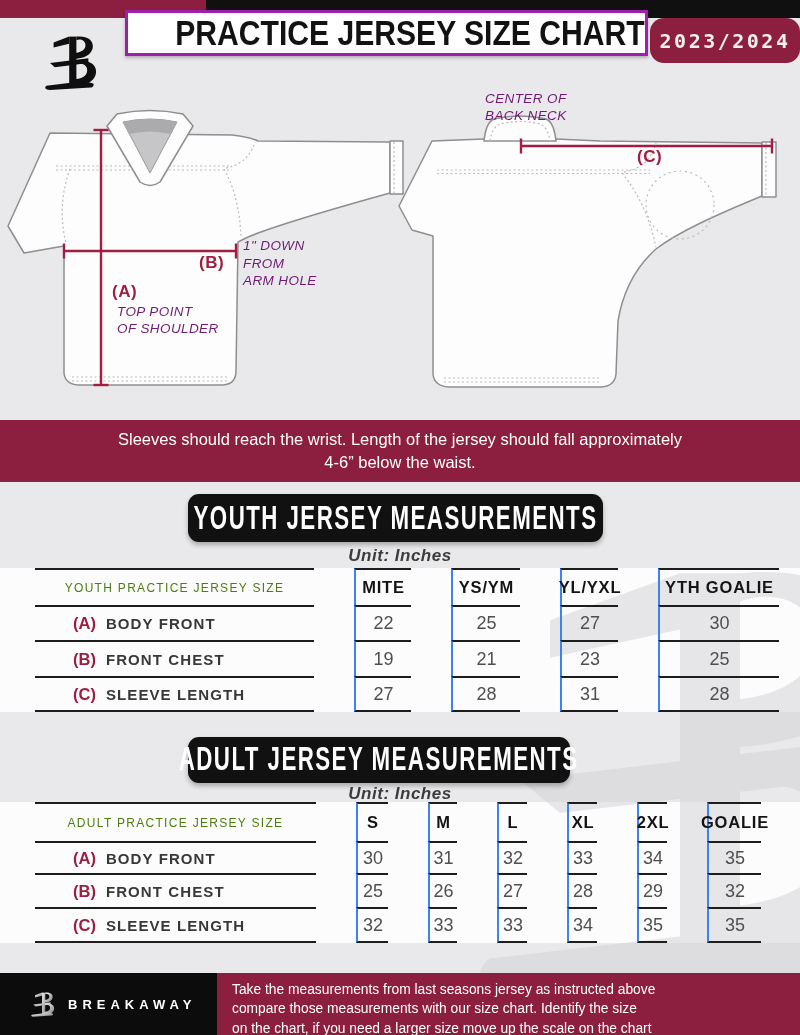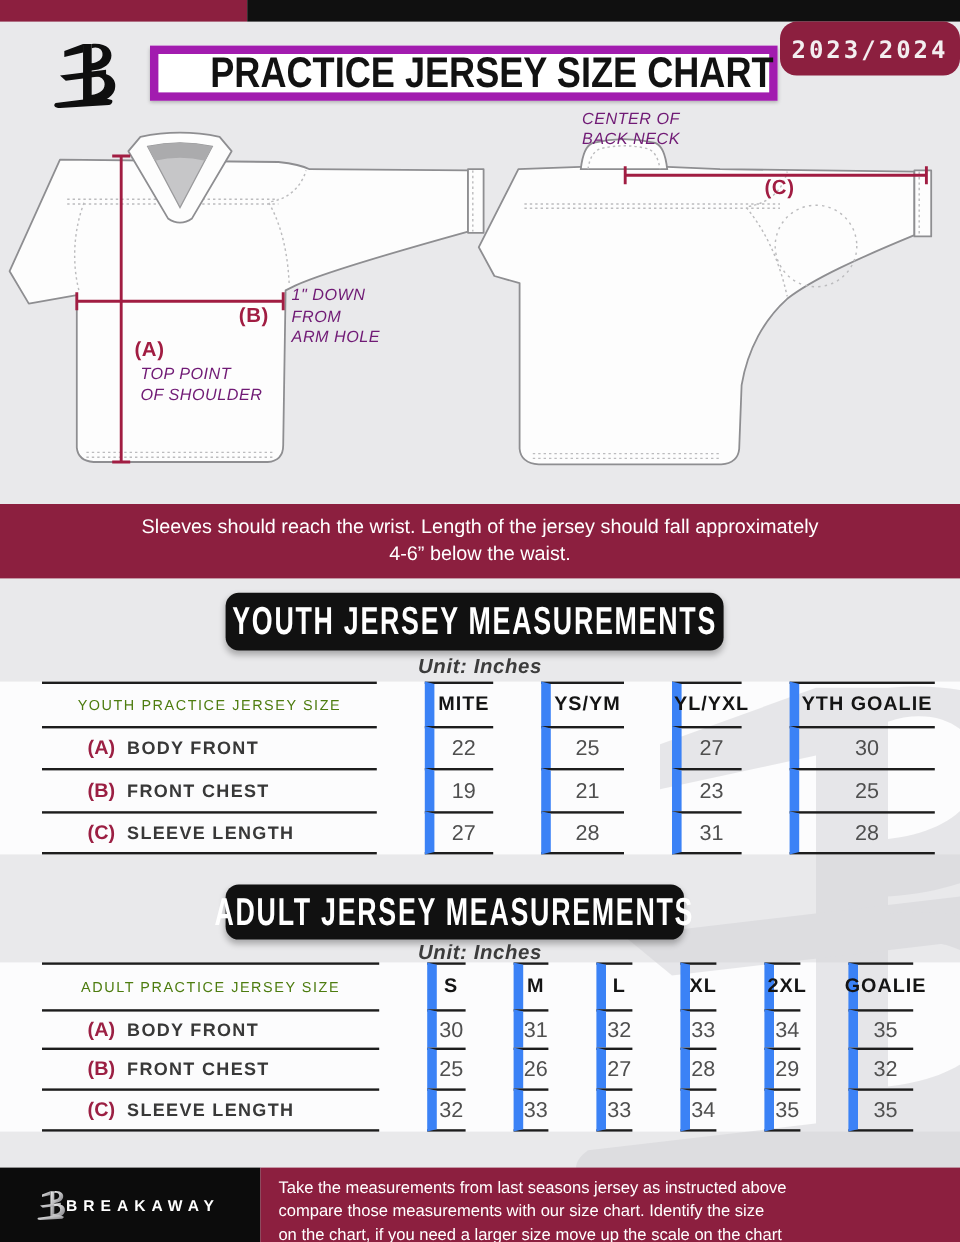--- a/index.html
+++ b/index.html
@@ -9,22 +9,22 @@
     font-family:"Liberation Sans",sans-serif;
   }
   .abs{position:absolute;}
   .z2{z-index:2;}
 
   
   .topbar-maroon{left:0;top:0;width:206px;height:18px;background:#8c1f3f;}
   .topbar-black{left:206px;top:0;width:594px;height:18px;background:#101010;}
   .header-logo{left:38px;top:26px;width:60px;height:74px;}
   .title-box{
-    left:125px;top:38px;width:523px;height:46px;background:#ffffff;
-    border:7px solid #a21caf;box-sizing:border-box;
+    left:125px;top:10px;width:523px;height:46px;background:#ffffff;
+    border:3px solid #a21caf;box-sizing:border-box;
     display:flex;align-items:center;justify-content:center;
     box-shadow:0 2px 3px rgba(0,0,0,.25);
     padding-left:47px;
   }
   .title-box span{
     font-size:35px;font-weight:bold;color:#121212;white-space:nowrap;
     transform:scale(0.86,1.02);letter-spacing:0px;
   }
   .year-box{
     left:650px;top:18px;width:150px;height:45px;background:#8c1f3f;
@@ -87,33 +87,33 @@
   .unit-adult{left:0;top:784px;}
 
   
   .sizing-table{position:absolute;display:grid;z-index:2;}
   .yt{left:35px;top:568px;grid-template-columns:279px 97px 109px 98px 161px;grid-template-rows:37px 35px 36px 36px;}
   .at{left:35px;top:802px;grid-template-columns:281px 72px 69px 70px 70px 70px 94px;grid-template-rows:39px 32px 34px 36px;}
   .cell{
     border-top:2px solid #1d1d1d;display:flex;align-items:center;justify-content:center;
     box-sizing:border-box;background:transparent;
   }
-  .cell.vline{border-left:8px solid #3b82f6;margin-left:40px;}
+  .cell.vline{border-left:2px solid #3b82f6;margin-left:40px;}
   .cell.bb{border-bottom:2px solid #1d1d1d;}
   .cell.rowlabel{justify-content:flex-start;padding-left:38px;gap:10px;}
   .corner-head{color:#4d7c0f;font-size:12px;letter-spacing:1.3px;white-space:nowrap;}
   .size-head{color:#141414;font-size:16.5px;font-weight:bold;letter-spacing:.8px;white-space:nowrap;}
   .row-tag{color:#9b1f43;font-weight:bold;font-size:16.5px;}
   .row-label{color:#383838;font-weight:bold;font-size:15px;letter-spacing:1.1px;white-space:nowrap;}
   .val{color:#4f4f4f;font-size:18px;}
 
   
   .footer-black{
     left:0;top:973px;width:217px;height:62px;background:#0c0c0c;z-index:2;
-    display:flex;align-items:center;padding-left:28px;box-sizing:border-box;
+    display:flex;align-items:center;gap:13px;padding-left:28px;box-sizing:border-box;
   }
   .footer-brand{color:#ffffff;font-size:13px;font-weight:bold;letter-spacing:5px;white-space:nowrap;}
   .footer-maroon{
     left:217px;top:973px;width:643px;height:62px;background:#8c1f3f;z-index:2;
     color:#ffffff;font-size:13.8px;line-height:19.3px;
     padding:7px 0 0 15px;box-sizing:border-box;
   }
 </style>
 </head>
 <body>

